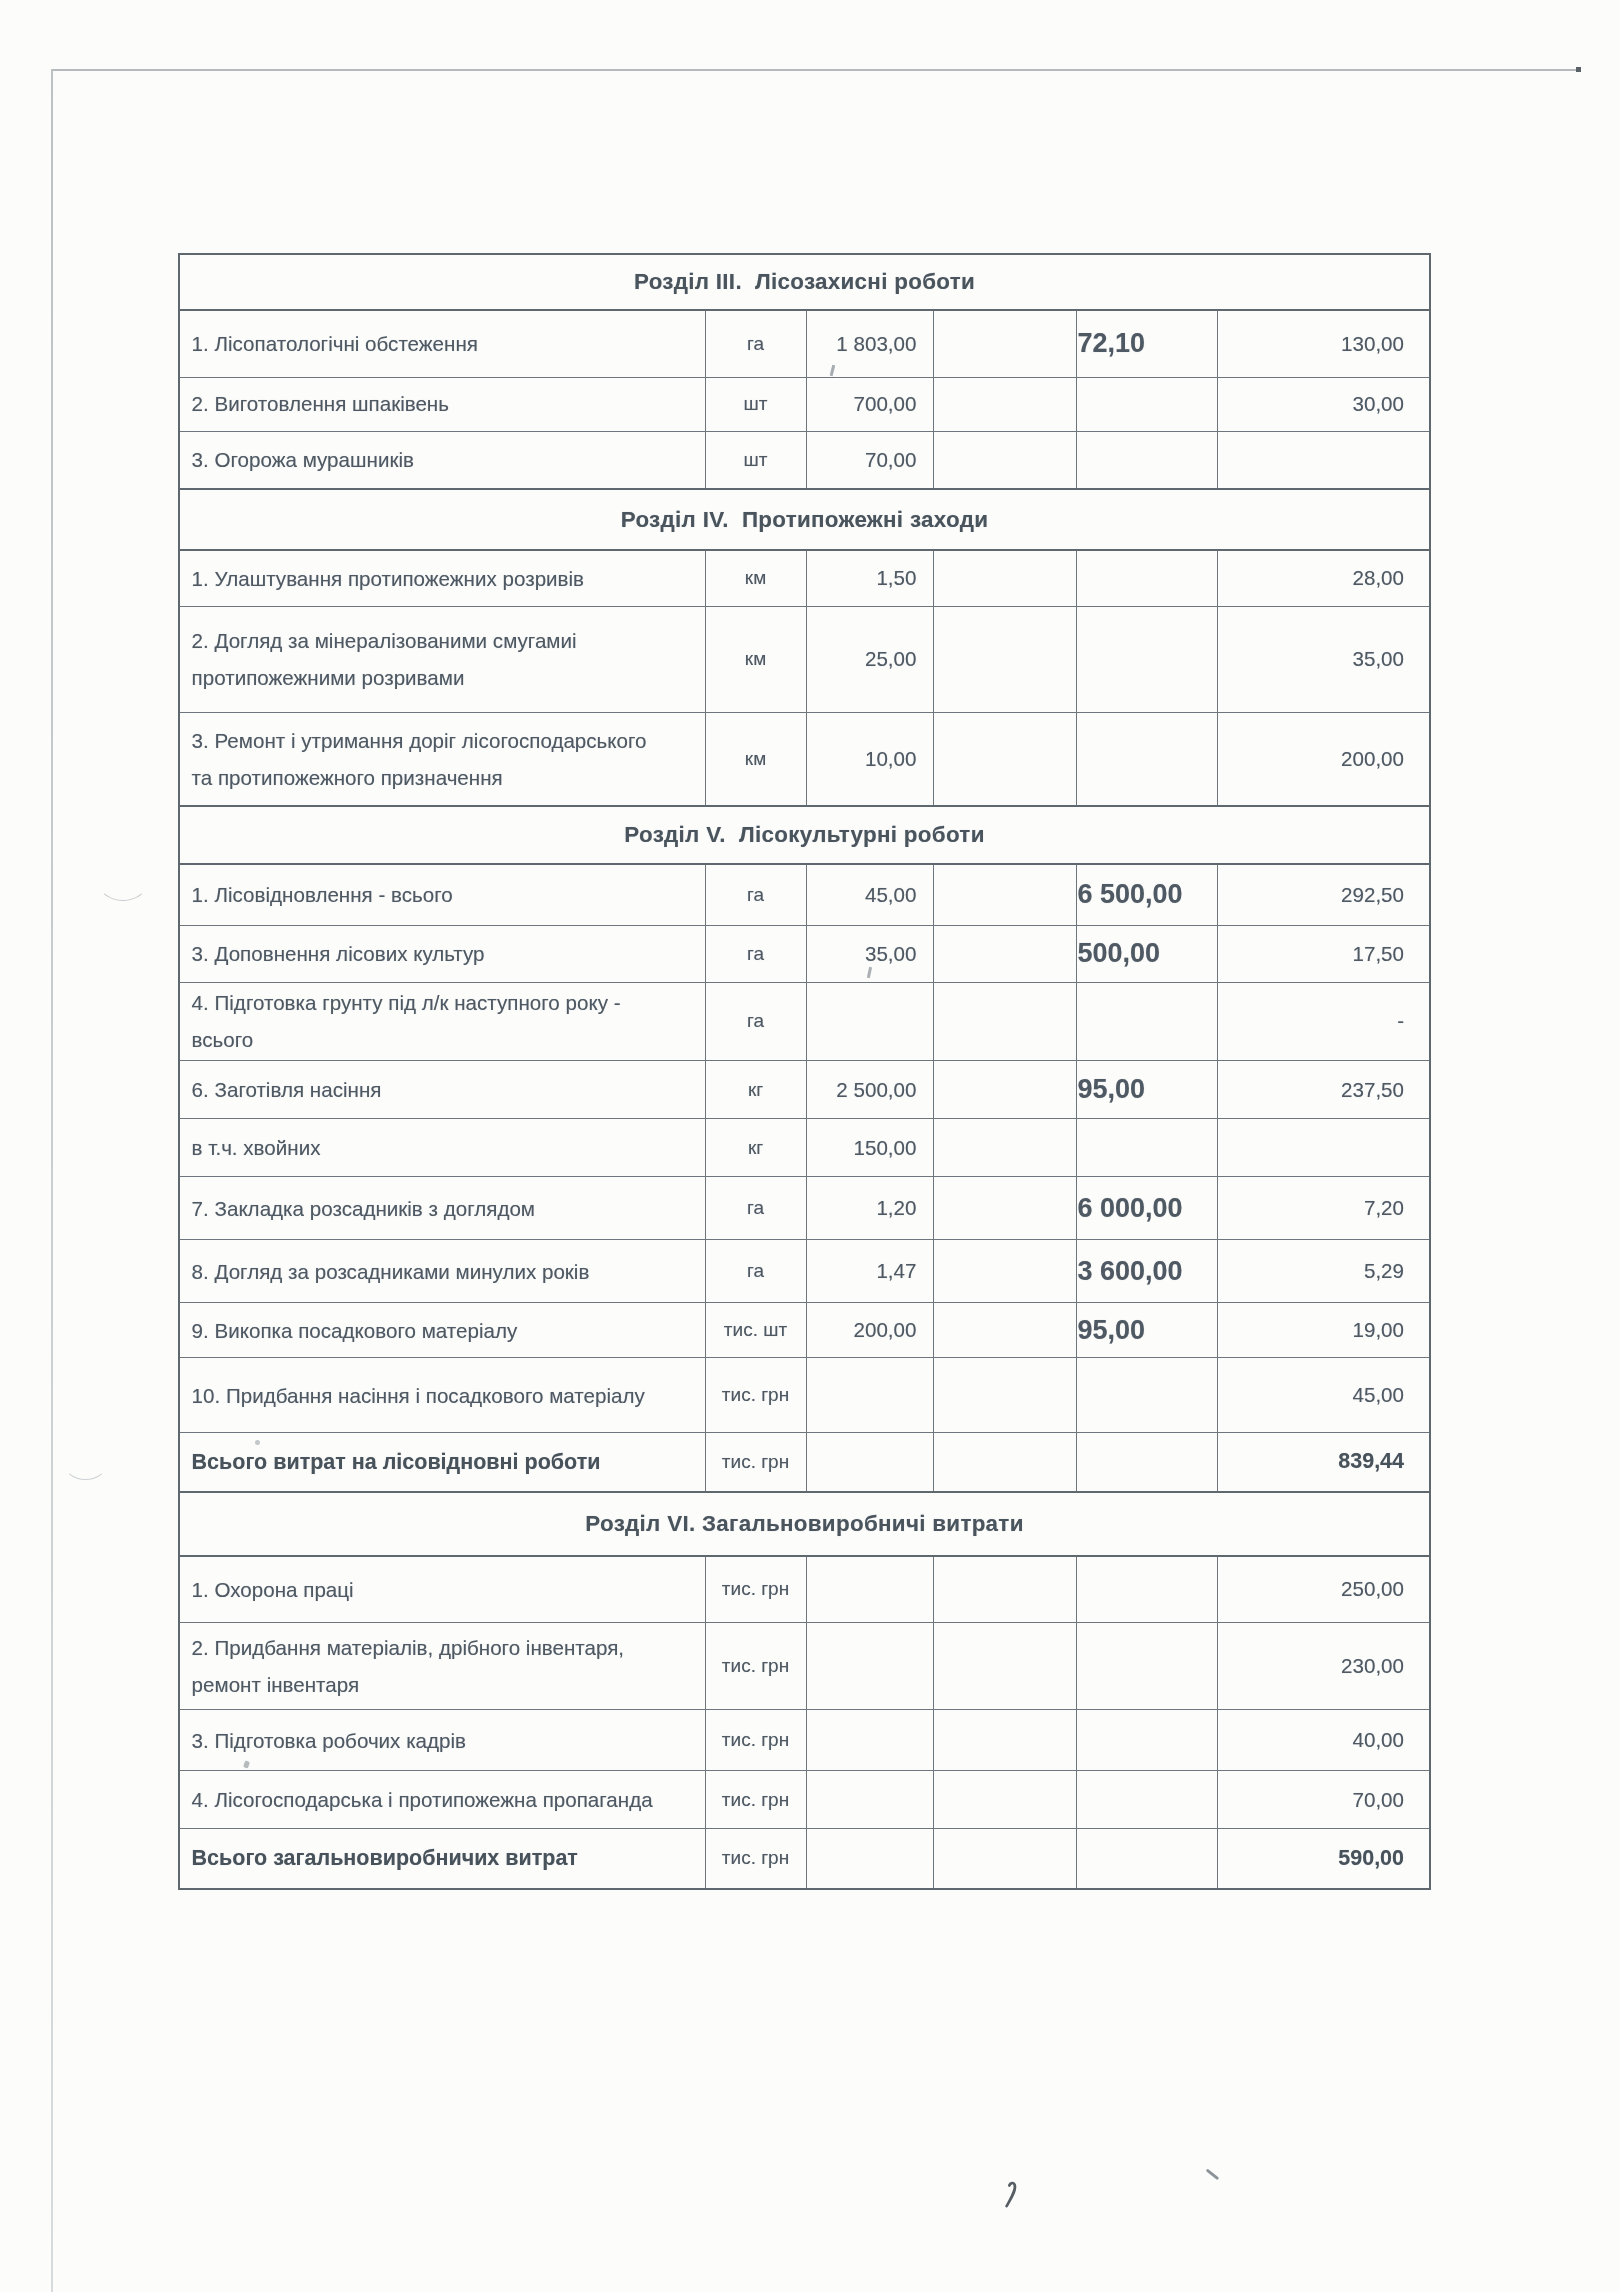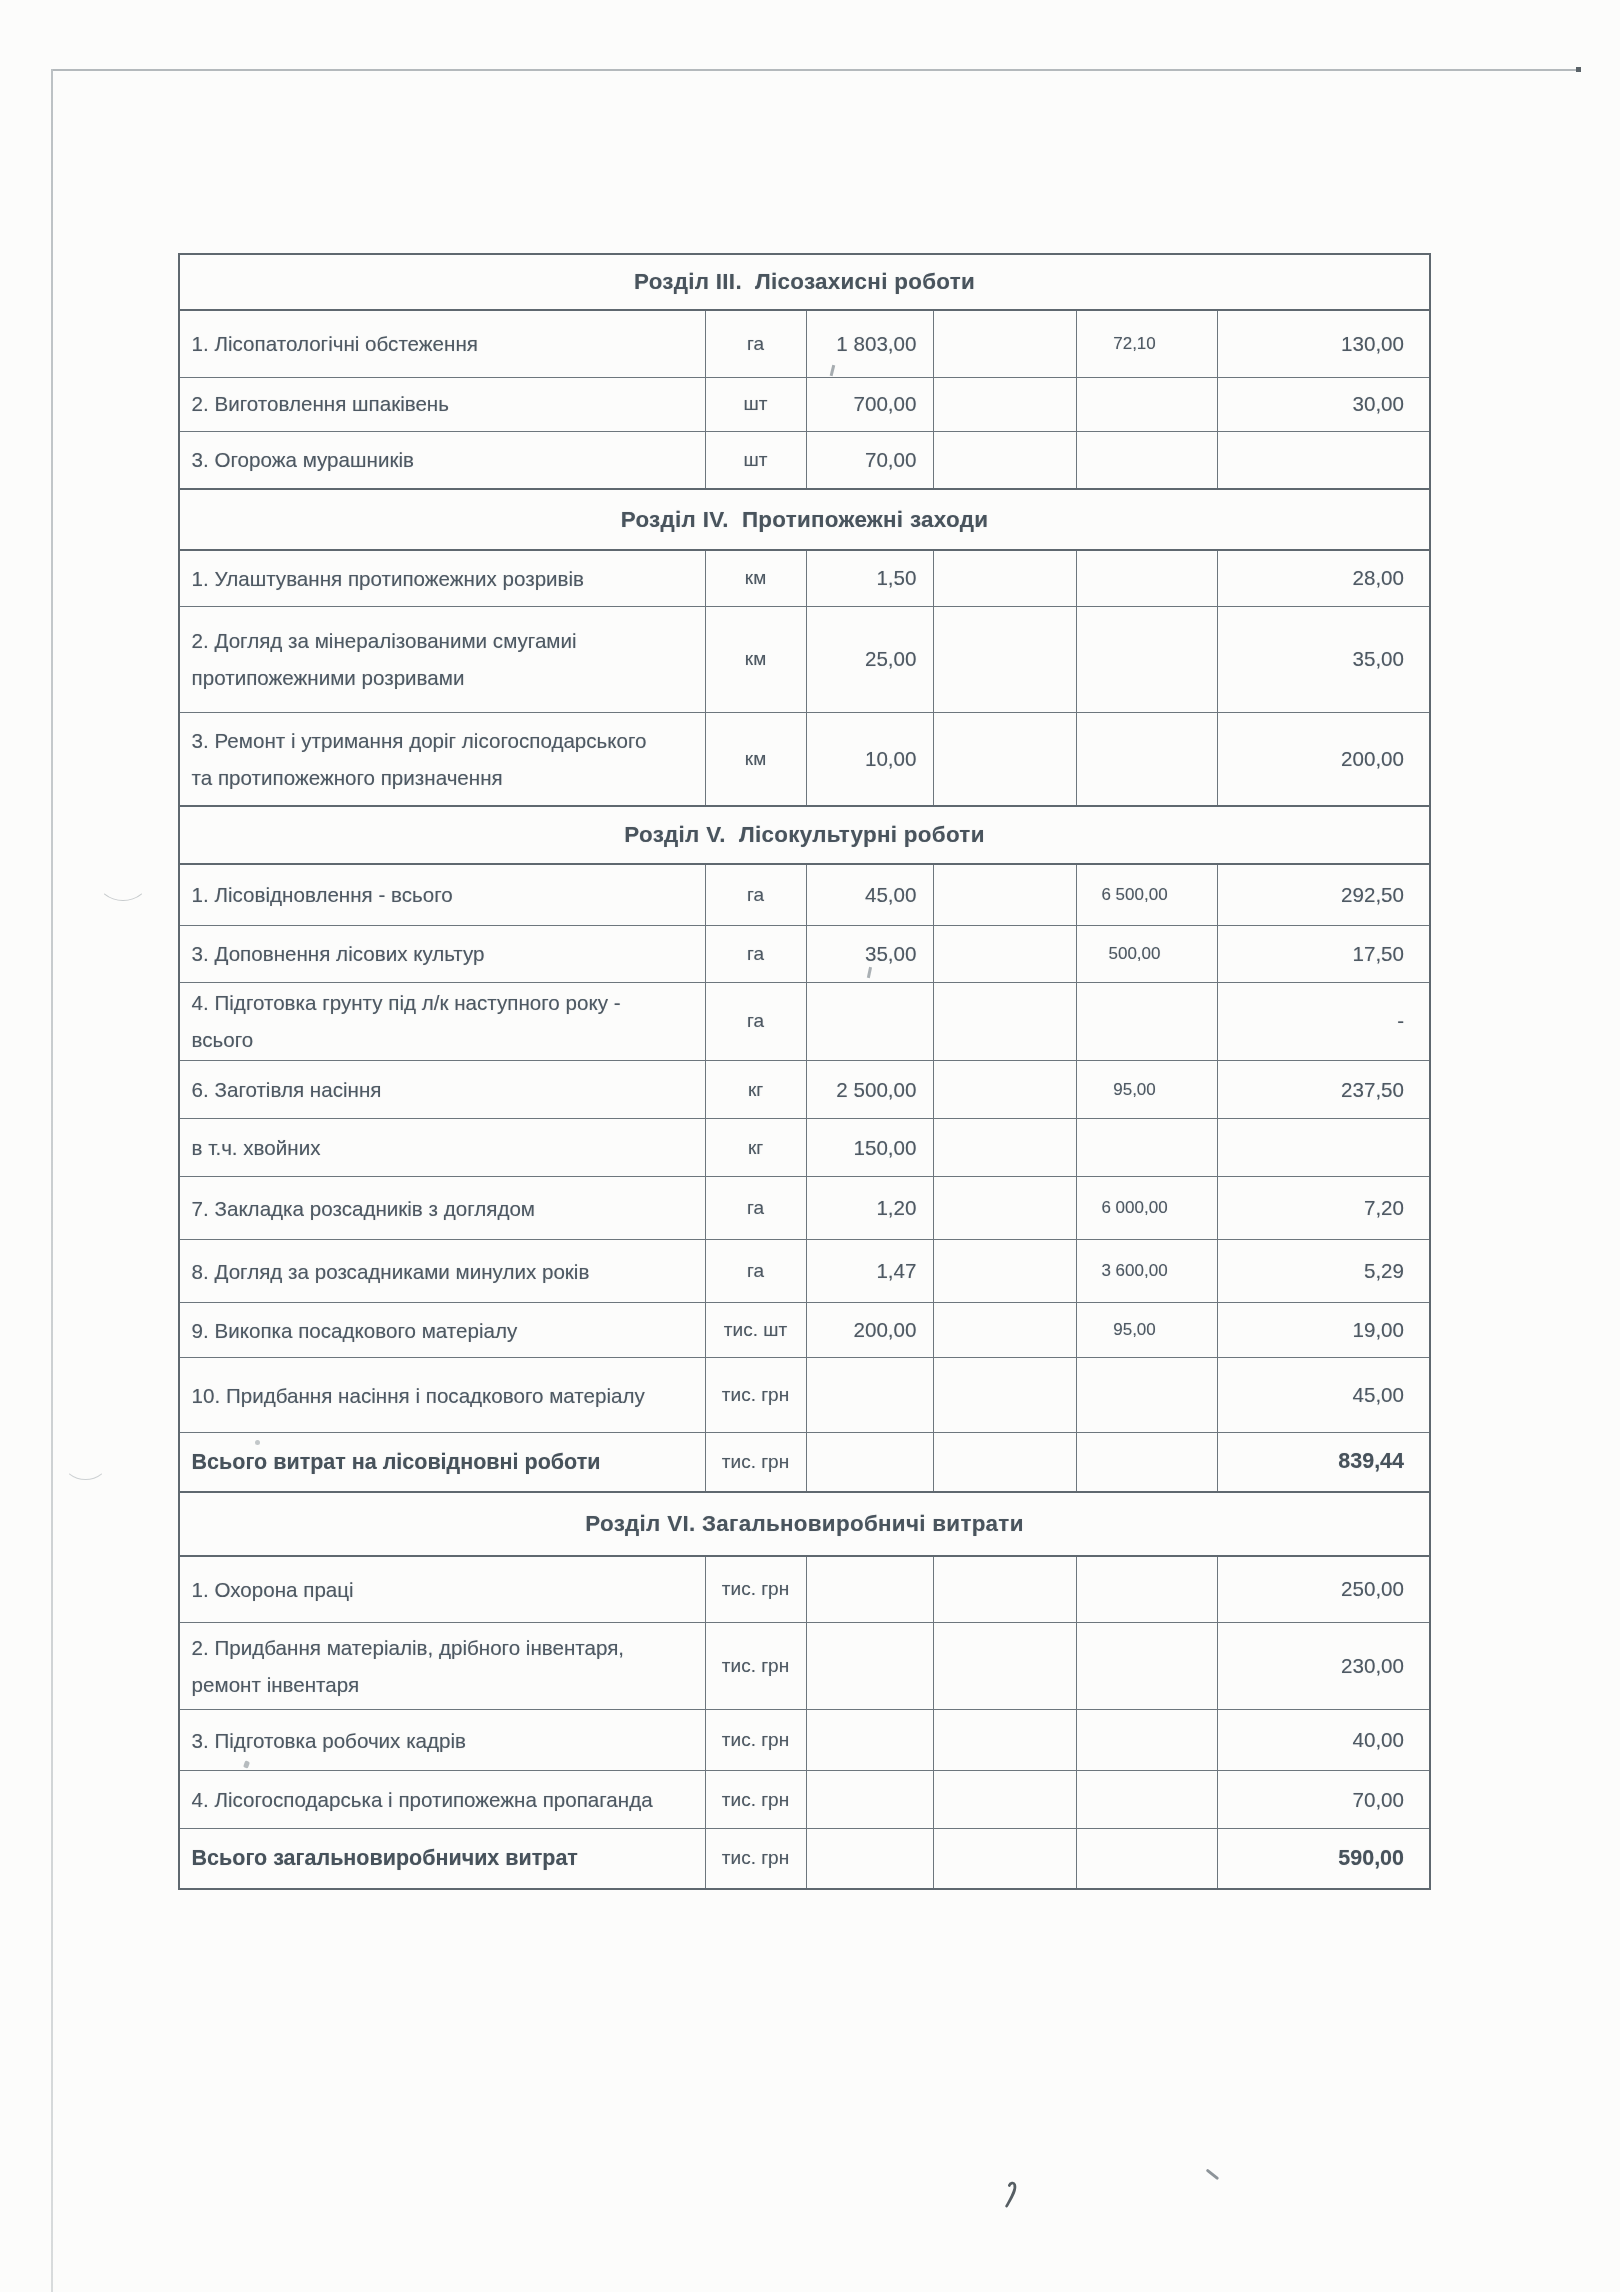--- a/index.html
+++ b/index.html
@@ -73,21 +73,21 @@
   td.c-name .nl1 {
     display: flex;
   }
   td.c-unit {
     text-align: center;
     font-size: 19px;
     white-space: nowrap;
   }
   td.c-qty   { text-align: right; padding-right: 16px; font-size: 20.6px; white-space: nowrap; }
   td.c-col4  { font-size: 20.6px; }
-  td.c-price { text-align: center; padding-right: 25px; font-size: 17px; white-space: nowrap; }
+  td.c-price { text-align: left; padding-right: 25px; font-size: 27px; white-space: nowrap; font-weight: bold; }
   td.c-total { text-align: right; padding-right: 25px; font-size: 20.6px; white-space: nowrap; }
   tr.total-row td.c-name  { font-weight: bold; font-size: 21.5px; color: #47525b; }
   tr.total-row td.c-total { font-weight: bold; font-size: 21.5px; color: #47525b; }
 
   
   .arc-mark-1 {
     position: absolute; left: 97px; top: 858px;
     width: 50px; height: 41px;
     border: 1.8px solid transparent;
     border-bottom-color: #c6cacc;

